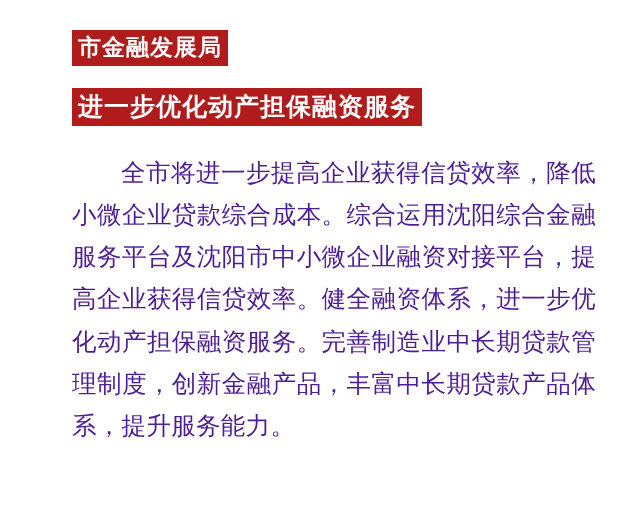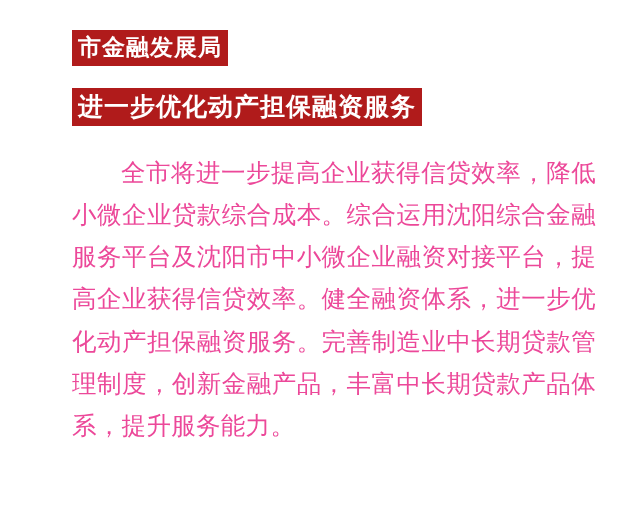--- a/index.html
+++ b/index.html
@@ -38,21 +38,21 @@
     font-size: 23px;
   }
   .heading-2 {
     font-size: 25px;
   }
   .h2-wrap {
     margin-top: 22px;
     margin-bottom: 26px;
   }
   .body-text {
-    color: #ec4899;
+    color: #4c1d95;
     font-size: 24.5px;
     line-height: 1.72;
     text-align: justify;
     text-justify: inter-ideograph;
     letter-spacing: 0.3px;
     text-indent: 2em;
     margin: 0;
     padding-right: 8px;
   }
   .watermark {

